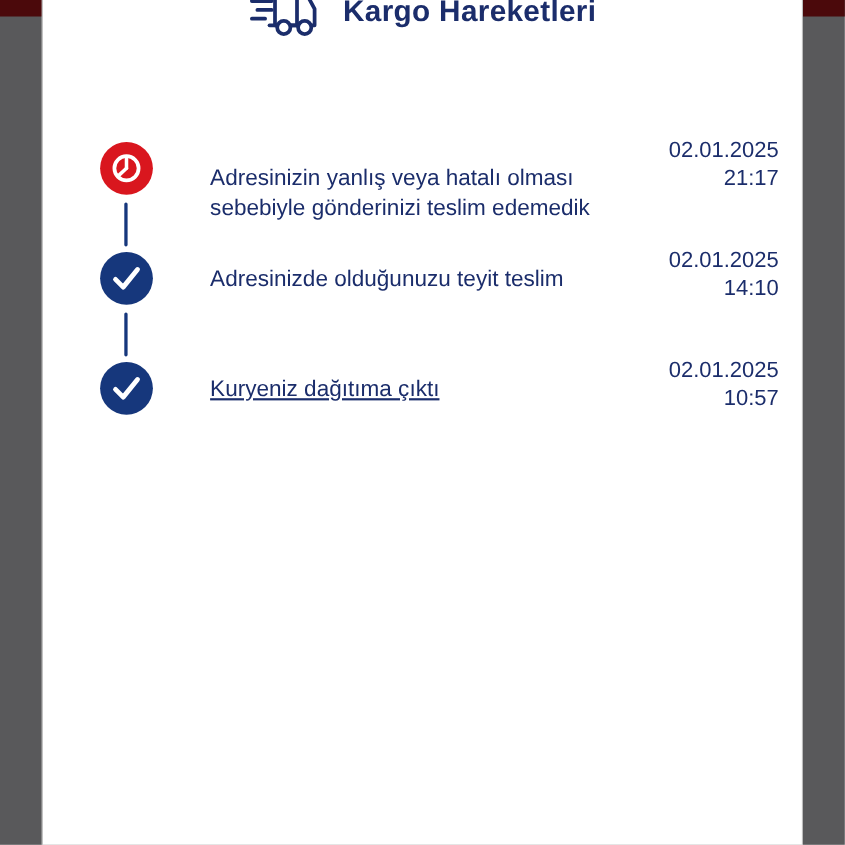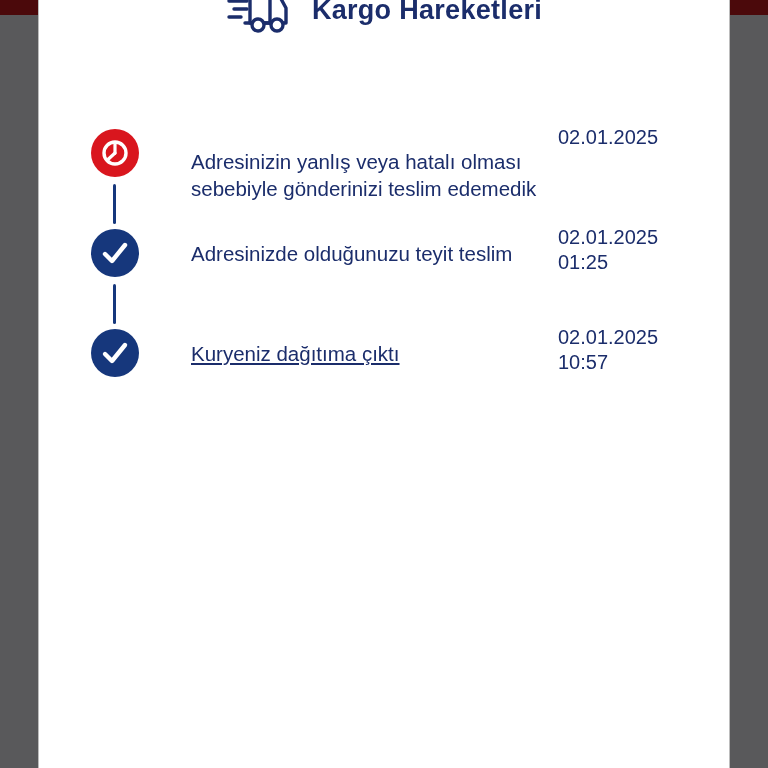--- a/index.html
+++ b/index.html
@@ -55,21 +55,21 @@
   .event-text {
     position: absolute; left: 152px;
     width: 392px;
     font-size: 20.5px;
     line-height: 27px;
     color: #1b2d6b;
   }
   .event-date {
     position: absolute; left: 519px;
     width: 150px;
-    text-align: left;
+    text-align: right;
     font-size: 20px;
     line-height: 25px;
     color: #1b2d6b;
   }
 </style>
 </head>
 <body>
 
 <div class="dim-top-strip"></div>
 
@@ -106,35 +106,36 @@
     <div class="badge red" style="top:129px;">
       <svg width="48" height="48" viewBox="0 0 48 48" fill="none">
         <circle cx="24" cy="24" r="11" stroke="#ffffff" stroke-width="3.4"></circle>
         <line x1="24" y1="24" x2="24" y2="15.5" stroke="#ffffff" stroke-width="3.2" stroke-linecap="round"></line>
         <line x1="24" y1="24" x2="17.5" y2="30" stroke="#ffffff" stroke-width="3.2" stroke-linecap="round"></line>
       </svg>
     </div>
     <div class="event-text" style="top:148px;">Adresinizin yanlış veya hatalı olması sebebiyle gönderinizi teslim edemedik</div>
     <div class="event-date" style="top:125px;">
       <div>02.01.2025</div>
+      <div>21:17</div>
     </div>
   </div>
 
   <div class="connector" style="top:184px;"></div>
 
   <div>
     <div class="badge navy" style="top:229px;">
       <svg width="48" height="48" viewBox="0 0 48 48" fill="none">
         <polyline points="14,25 21,32 34,16" stroke="#ffffff" stroke-width="4.4" stroke-linecap="round" stroke-linejoin="round"></polyline>
       </svg>
     </div>
     <div class="event-text" style="top:240px;">Adresinizde olduğunuzu teyit teslim</div>
     <div class="event-date" style="top:225px;">
       <div>02.01.2025</div>
-      <div>01:25</div>
+      <div>14:10</div>
     </div>
   </div>
 
   <div class="connector" style="top:284px;"></div>
 
   <div>
     <div class="badge navy" style="top:329px;">
       <svg width="48" height="48" viewBox="0 0 48 48" fill="none">
         <polyline points="14,25 21,32 34,16" stroke="#ffffff" stroke-width="4.4" stroke-linecap="round" stroke-linejoin="round"></polyline>
       </svg>

